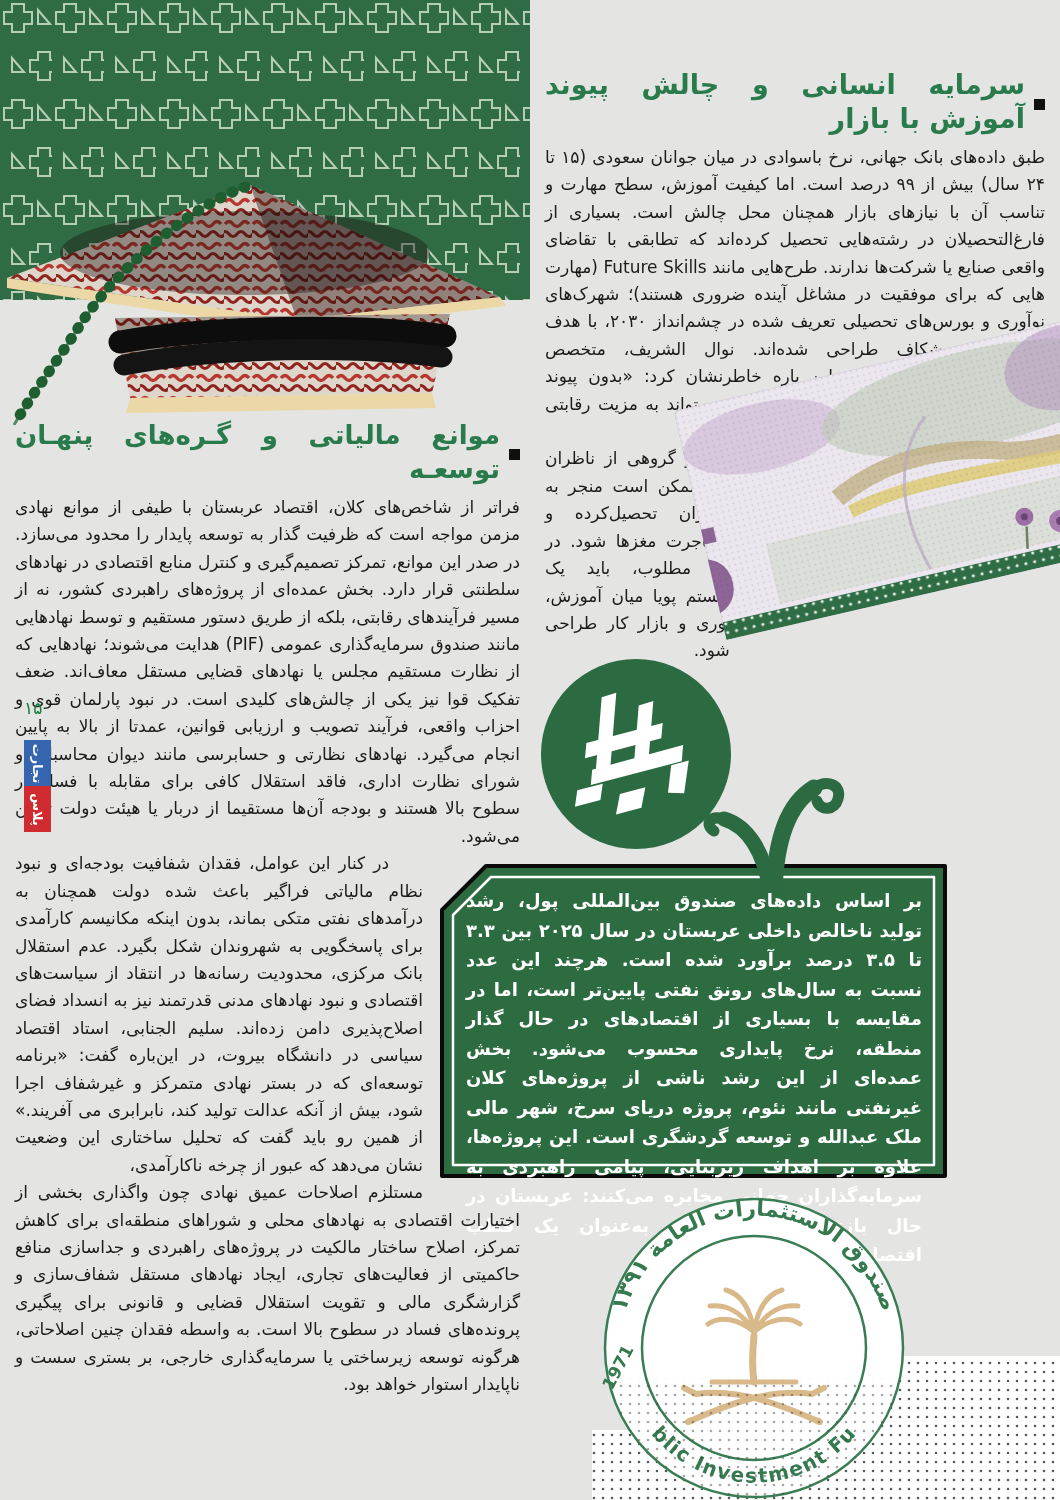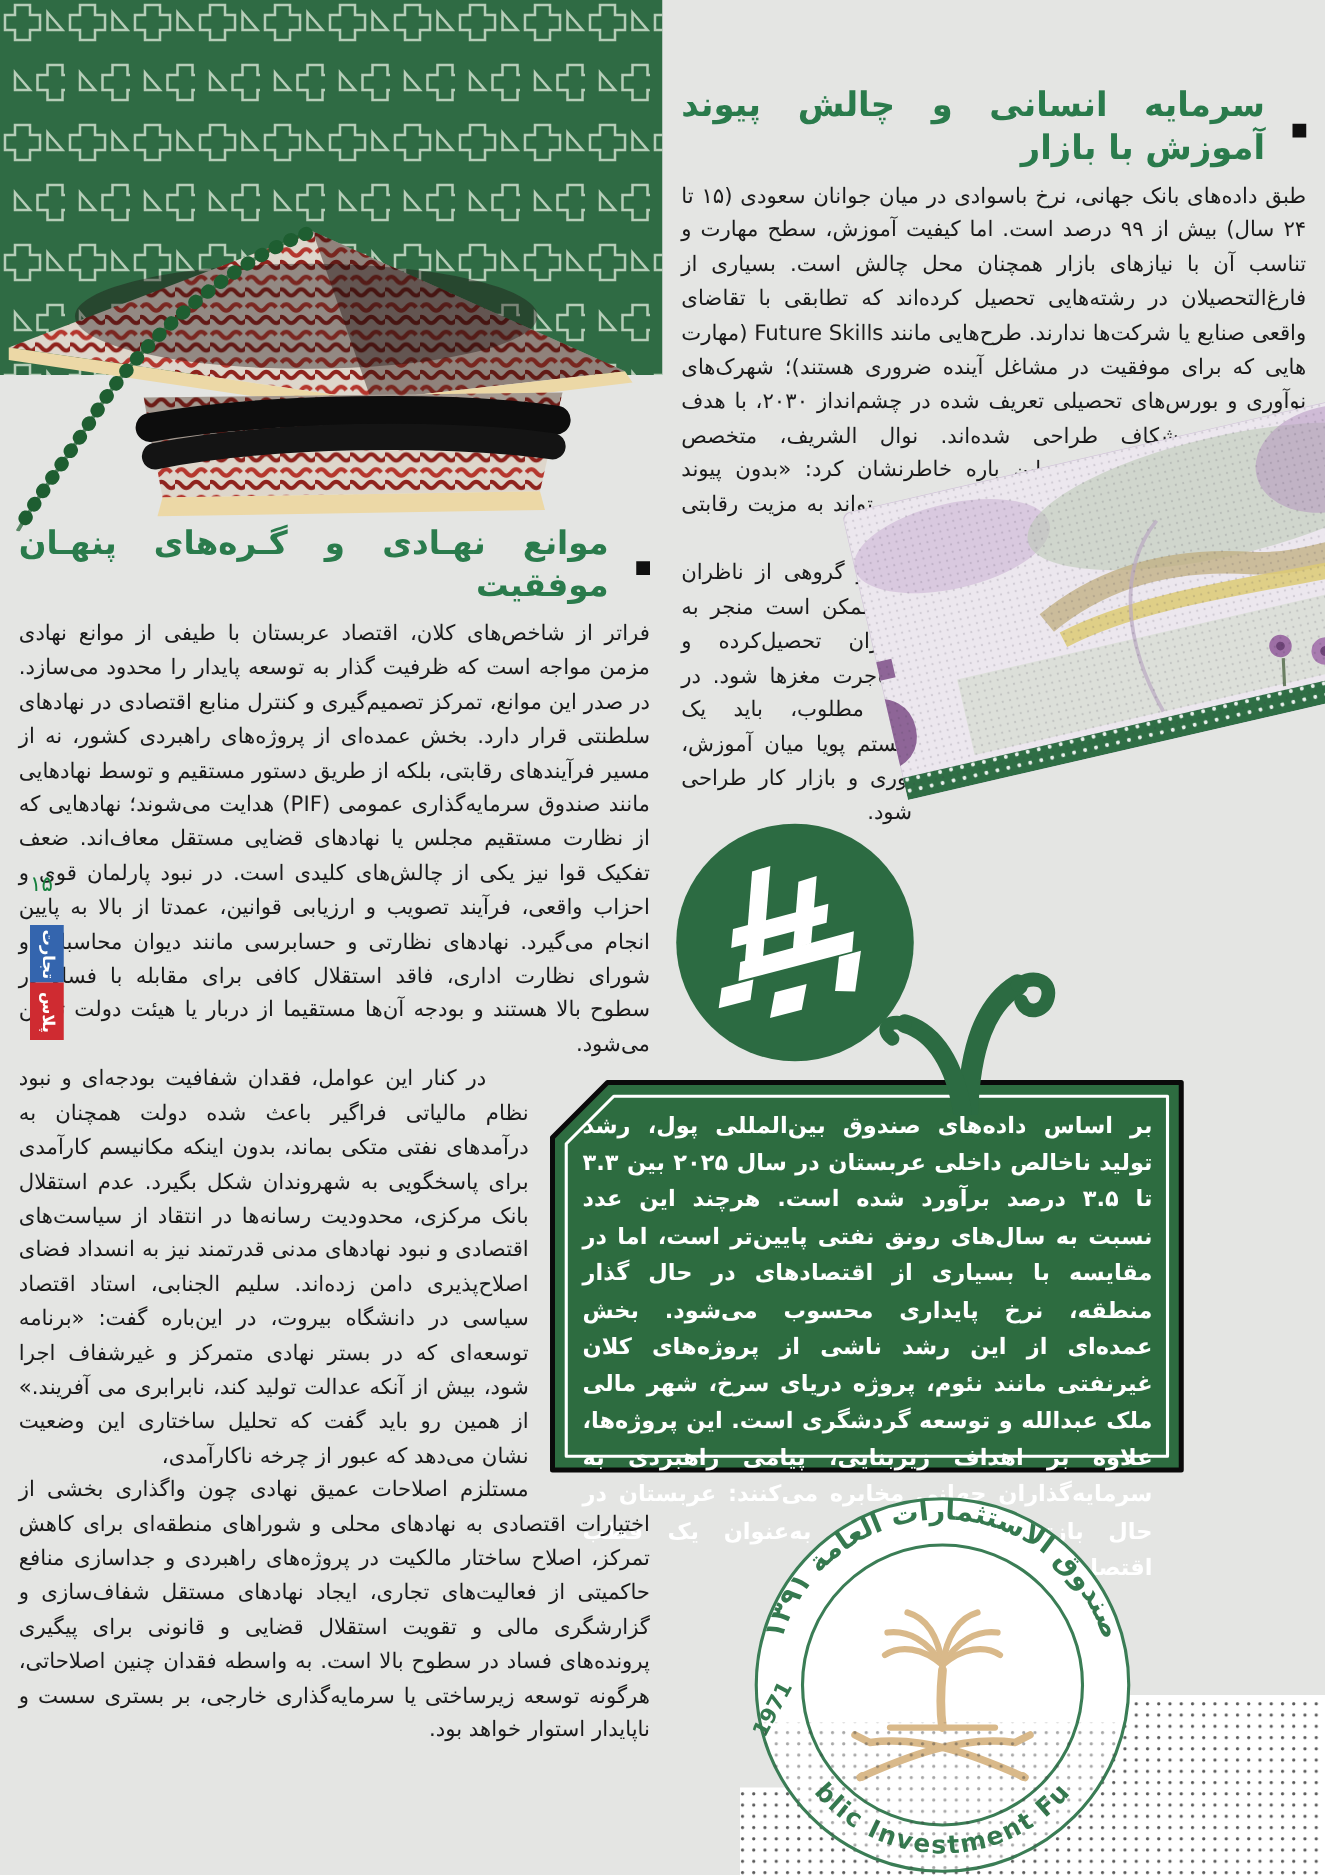--- a/index.html
+++ b/index.html
@@ -7,21 +7,21 @@
     position:relative;width:1060px;height:1500px;overflow:hidden;
     background:#e4e5e3;
     font-family:"DejaVu Sans","Liberation Sans",sans-serif;
     direction:rtl;
     color:#1b1b1b;
   }
   .abs{position:absolute;}
   
   .headline{
     font-weight:bold;color:#2a7b4c;font-size:26px;line-height:34px;
-    display:flex;align-items:center;gap:22px;margin:0 0 8px 0;
+    display:flex;align-items:center;gap:9px;margin:0 0 8px 0;
   }
   .sq{width:11px;height:11px;background:#101010;flex:0 0 auto;margin-top:4px;}
   
   .col{font-size:17px;line-height:27.4px;text-align:justify;text-justify:inter-word;}
   .col p{margin:0;padding:0;}
   .indent{text-indent:34px;}
   .note-spacer{
     float:right;width:320px;height:250px;
     shape-outside:polygon(130px 0px,320px 0px,320px 250px,0px 250px);
     shape-margin:10px;
@@ -162,21 +162,21 @@
       <path d="M84,118 C86,66 98,32 124,16" stroke-width="17"></path>
       <path d="M124,16 C138,7 152,13 148,27 C145,38 131,40 127,29" stroke-width="11"></path>
       <path d="M80,118 C74,80 58,54 34,47" stroke-width="15"></path>
       <path d="M34,47 C20,43 14,52 24,59" stroke-width="11"></path>
     </g>
   </svg>
 
   <div class="abs col" style="left:15px;top:418px;width:505px;">
     <h2 class="headline">
       <span class="sq"></span>
-      <span>موانع نهـادی و گـره‌های پنهـان موفقیت</span>
+      <span>موانع مالیاتی و گـره‌های پنهـان توسعـه</span>
     </h2>
     <p><span>فراتر از شاخص‌های کلان، اقتصاد عربستان با طیفی از موانع نهادی مزمن مواجه است که ظرفیت گذار به توسعه پایدار را محدود می‌سازد. در صدر این موانع، تمرکز تصمیم‌گیری و کنترل منابع اقتصادی در نهادهای سلطنتی قرار دارد. بخش عمده‌ای از پروژه‌های راهبردی کشور، نه از مسیر فرآیندهای رقابتی، بلکه از طریق دستور مستقیم و توسط نهادهایی مانند صندوق سرمایه‌گذاری عمومی (PIF) هدایت می‌شوند؛ نهادهایی که از نظارت مستقیم مجلس یا نهادهای قضایی مستقل معاف‌اند. ضعف تفکیک قوا نیز یکی از چالش‌های کلیدی است. در نبود پارلمان قوی و احزاب واقعی، فرآیند تصویب و ارزیابی قوانین، عمدتا از بالا به پایین انجام می‌گیرد. نهادهای نظارتی و حسابرسی مانند دیوان محاسبات و شورای نظارت اداری، فاقد استقلال کافی برای مقابله با فساد در سطوح بالا هستند و بودجه آن‌ها مستقیما از دربار یا هیئت دولت تامین می‌شود.</span></p>
     <p class="indent"><span class="box-spacer"></span><span>در کنار این عوامل، فقدان شفافیت بودجه‌ای و نبود نظام مالیاتی فراگیر باعث شده دولت همچنان به درآمدهای نفتی متکی بماند، بدون اینکه مکانیسم کارآمدی برای پاسخگویی به شهروندان شکل بگیرد. عدم استقلال بانک مرکزی، محدودیت رسانه‌ها در انتقاد از سیاست‌های اقتصادی و نبود نهادهای مدنی قدرتمند نیز به انسداد فضای اصلاح‌پذیری دامن زده‌اند. سلیم الجنابی، استاد اقتصاد سیاسی در دانشگاه بیروت، در این‌باره گفت: «برنامه توسعه‌ای که در بستر نهادی متمرکز و غیرشفاف اجرا شود، بیش از آنکه عدالت تولید کند، نابرابری می آفریند.» از همین رو باید گفت که تحلیل ساختاری این وضعیت نشان می‌دهد که عبور از چرخه ناکارآمدی،</span></p>
     <p><span>مستلزم اصلاحات عمیق نهادی چون واگذاری بخشی از اختیارات اقتصادی به نهادهای محلی و شوراهای منطقه‌ای برای کاهش تمرکز، اصلاح ساختار مالکیت در پروژه‌های راهبردی و جداسازی منافع حاکمیتی از فعالیت‌های تجاری، ایجاد نهادهای مستقل شفاف‌سازی و گزارشگری مالی و تقویت استقلال قضایی و قانونی برای پیگیری پرونده‌های فساد در سطوح بالا است. به واسطه فقدان چنین اصلاحاتی، هرگونه توسعه زیرساختی یا سرمایه‌گذاری خارجی، بر بستری سست و ناپایدار استوار خواهد بود.</span></p>
   </div>
 
   <div id="pagenum" class="abs">۱۵</div>
   <div id="badge" class="abs">
     <div class="cell b">
         <span>تجارت</span>

